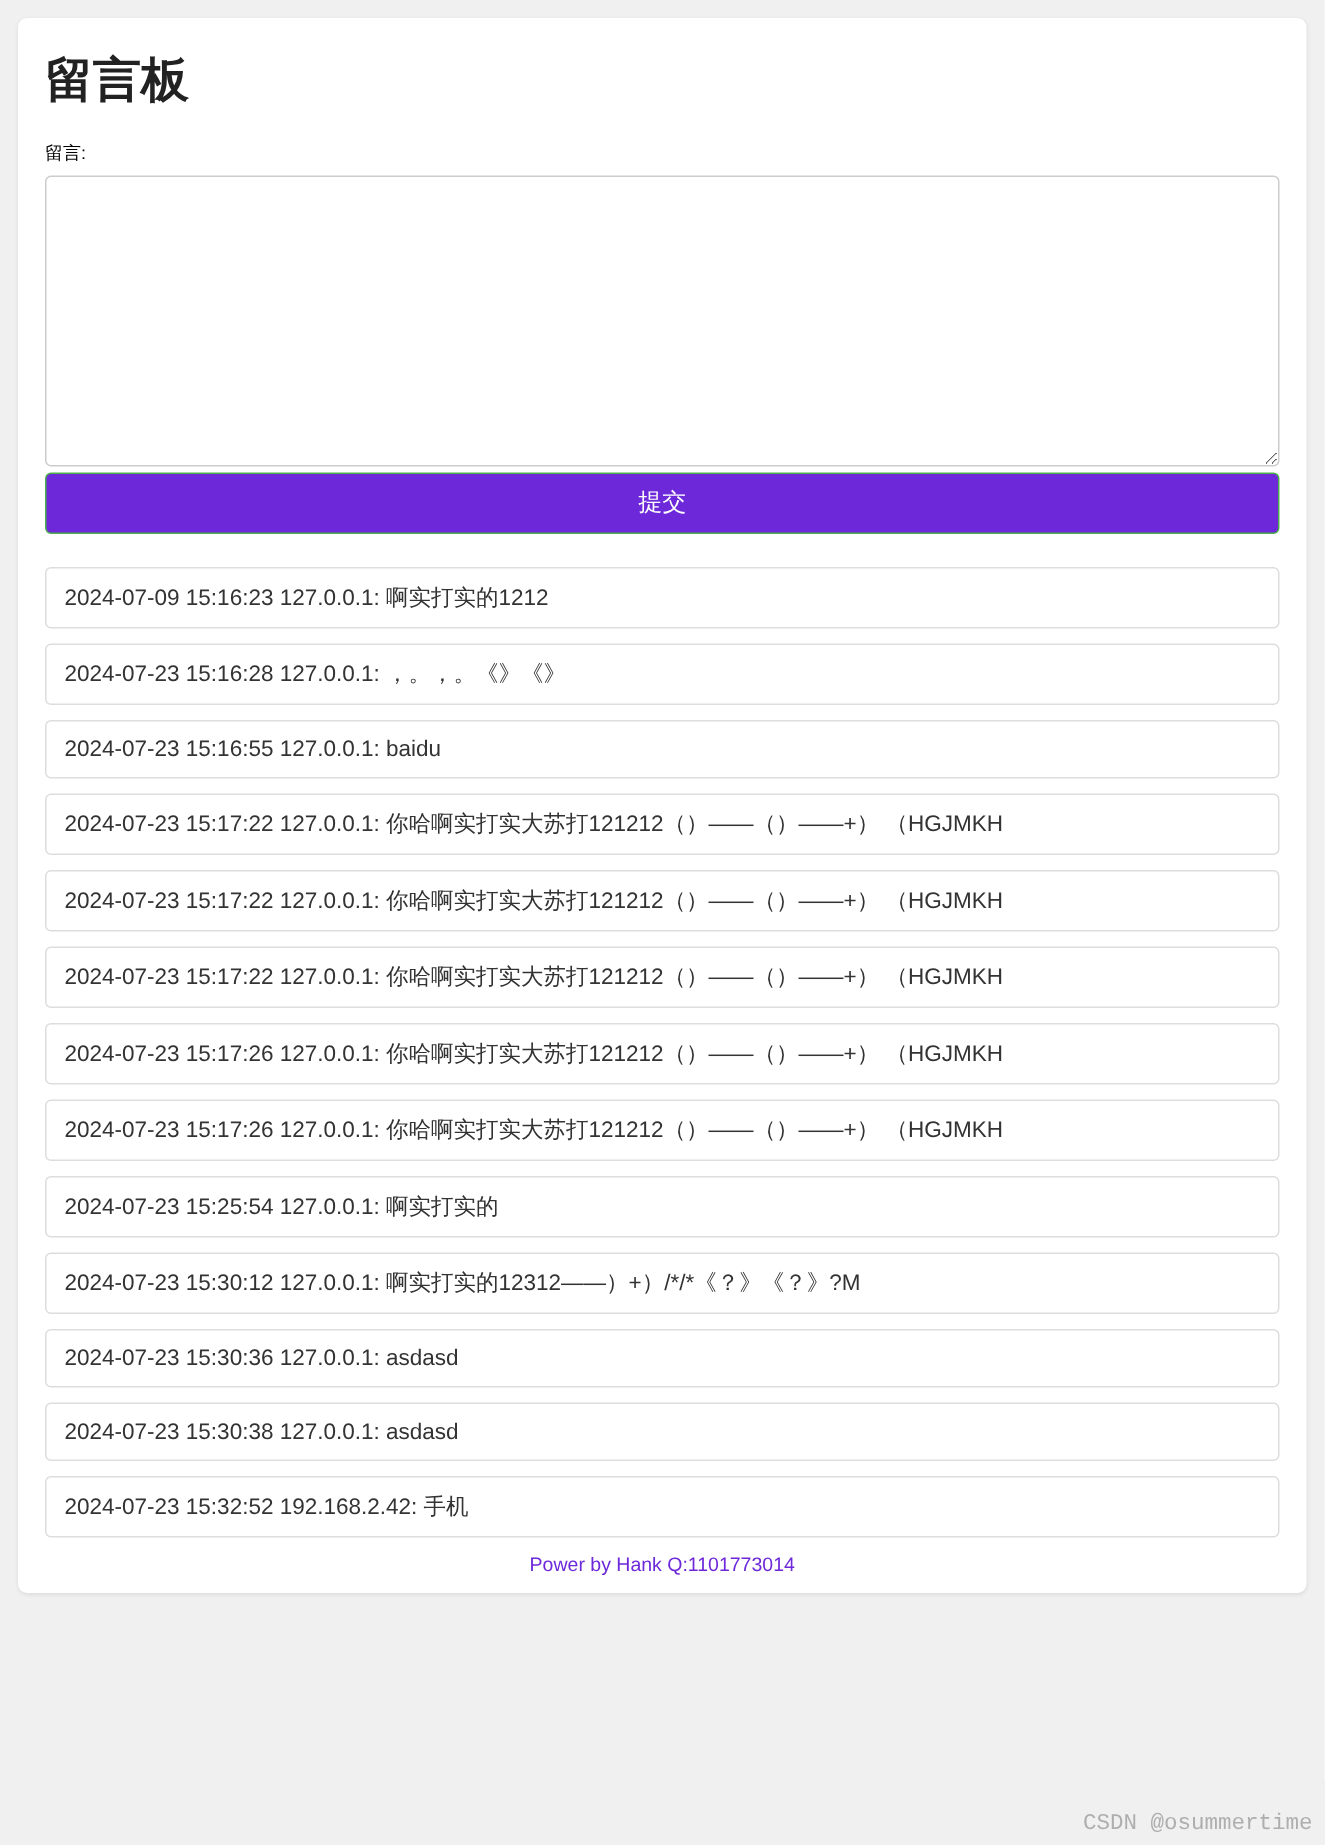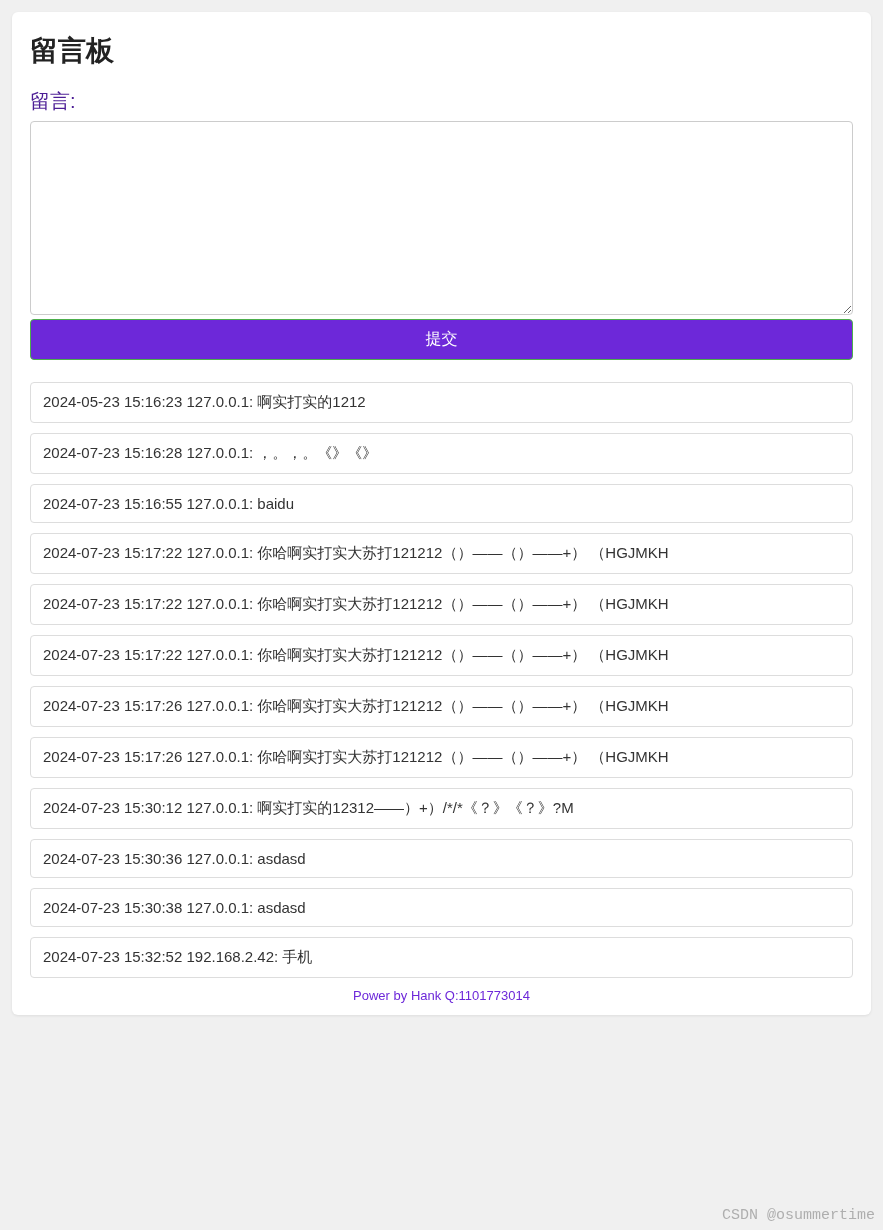--- a/index.html
+++ b/index.html
@@ -13,28 +13,28 @@
       padding: 12px;
       color: #333;
     }
     .card {
       background: #fff;
       border-radius: 6px;
       padding: 20px 18px 12px 18px;
       box-shadow: 0 1px 3px rgba(0,0,0,0.08);
     }
     .title {
-      font-size: 28px;
+      font-size: 32px;
       font-weight: bold;
       color: #222;
       margin-bottom: 18px;
     }
     .form-label {
-      font-size: 20px;
-      color: #4c1d95;
+      font-size: 12px;
+      color: #000000;
       margin-bottom: 6px;
       display: block;
     }
     .message-textarea {
       width: 100%;
       height: 194px;
       border: 1px solid #ccc;
       border-radius: 4px;
       padding: 8px;
       font-size: 14px;
@@ -90,28 +90,29 @@
 <div class="card">
   <h1 class="title">留言板</h1>
 
   <label class="form-label">留言:</label>
 
   <textarea class="message-textarea" value="" style=""></textarea>
 
   <button class="submit-btn">提交</button>
 
   <div class="messages" id="message-list">
-      <div class="message-row">2024-05-23 15:16:23 127.0.0.1: 啊实打实的1212</div>
+      <div class="message-row">2024-07-09 15:16:23 127.0.0.1: 啊实打实的1212</div>
       <div class="message-row">2024-07-23 15:16:28 127.0.0.1: ，。，。《》《》</div>
       <div class="message-row">2024-07-23 15:16:55 127.0.0.1: baidu</div>
       <div class="message-row">2024-07-23 15:17:22 127.0.0.1: 你哈啊实打实大苏打121212（）——（）——+）  （HGJMKH</div>
       <div class="message-row">2024-07-23 15:17:22 127.0.0.1: 你哈啊实打实大苏打121212（）——（）——+）  （HGJMKH</div>
       <div class="message-row">2024-07-23 15:17:22 127.0.0.1: 你哈啊实打实大苏打121212（）——（）——+）  （HGJMKH</div>
       <div class="message-row">2024-07-23 15:17:26 127.0.0.1: 你哈啊实打实大苏打121212（）——（）——+）  （HGJMKH</div>
       <div class="message-row">2024-07-23 15:17:26 127.0.0.1: 你哈啊实打实大苏打121212（）——（）——+）  （HGJMKH</div>
+      <div class="message-row">2024-07-23 15:25:54 127.0.0.1: 啊实打实的</div>
       <div class="message-row">2024-07-23 15:30:12 127.0.0.1: 啊实打实的12312——）+）/*/*《？》《？》?M</div>
       <div class="message-row">2024-07-23 15:30:36 127.0.0.1: asdasd</div>
       <div class="message-row">2024-07-23 15:30:38 127.0.0.1: asdasd</div>
       <div class="message-row">2024-07-23 15:32:52 192.168.2.42: 手机</div>
     </div>
 
   <div class="footer">Power by Hank Q:1101773014</div>
 </div>
 
 <div class="watermark">CSDN @osummertime</div>

